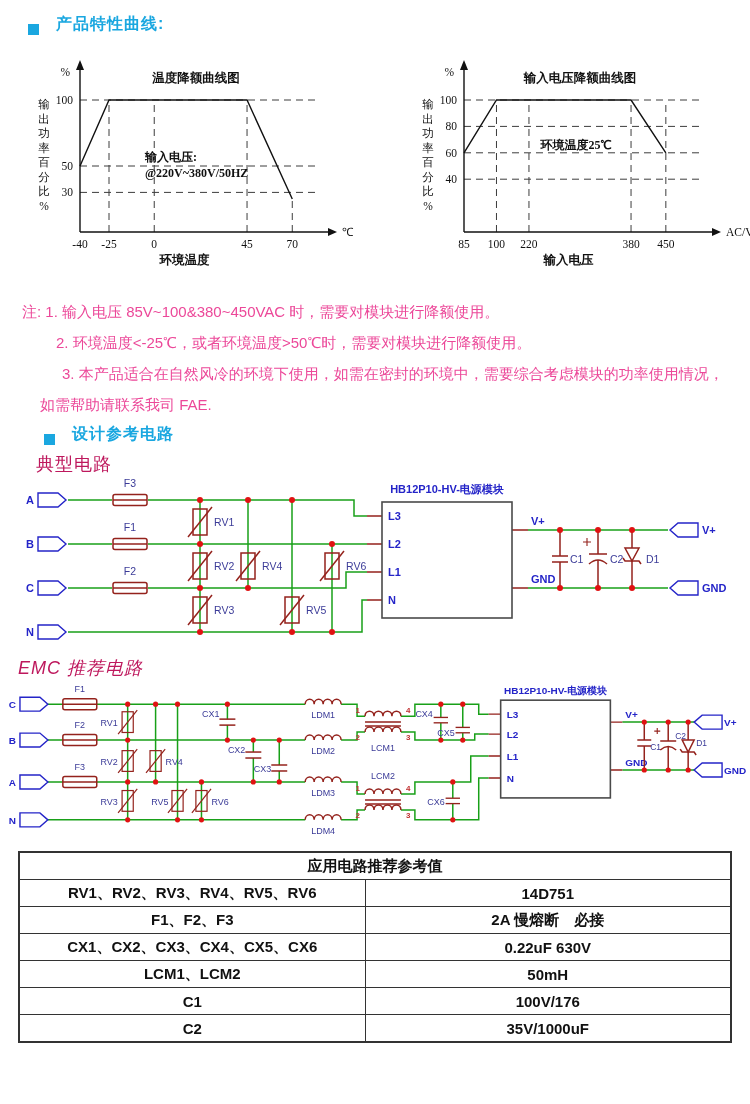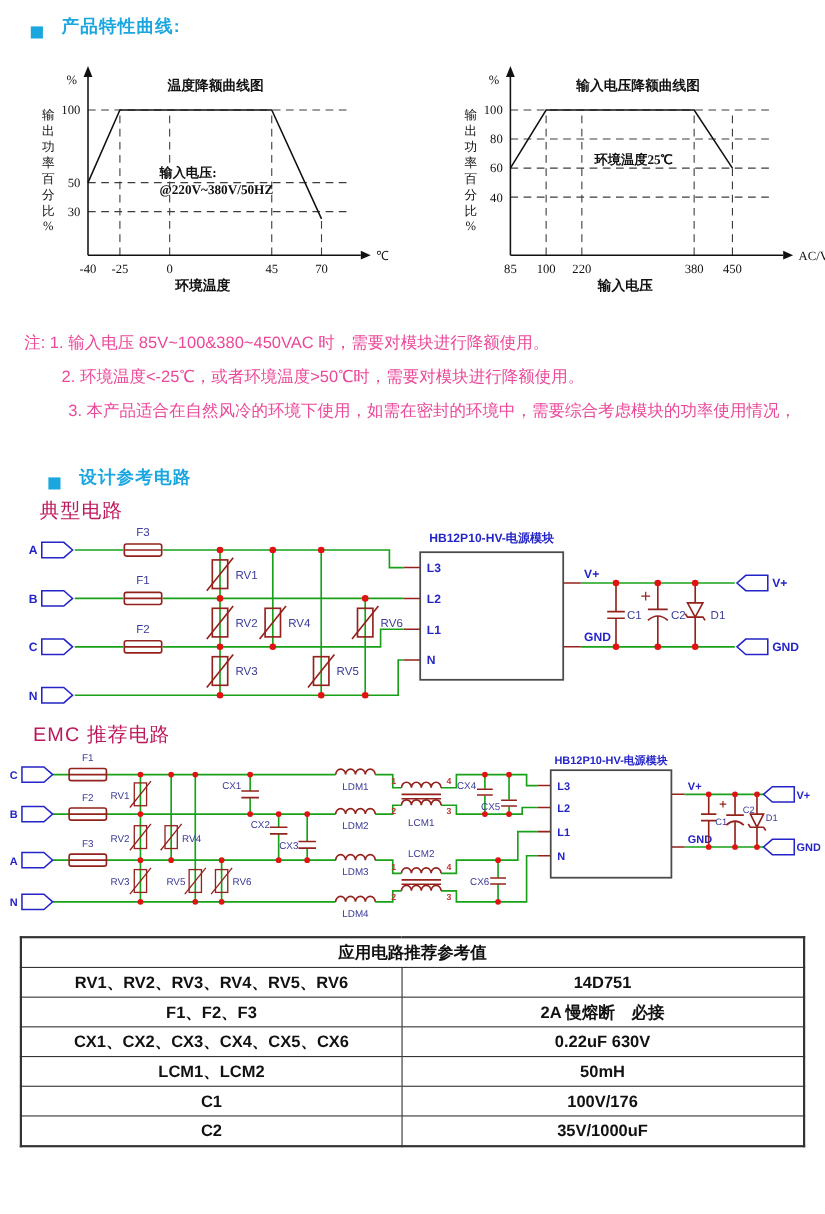--- a/index.html
+++ b/index.html
@@ -153,20 +153,21 @@
           <text x="28" y="153.5" class="ct" text-anchor="middle">%</text>
           <text x="140.56" y="92.83999999999999" class="cta">环境温度25℃</text>
         </g>
       </svg>
   </div>
 
   <div id="notes">
     <div>注: 1. 输入电压 85V~100&amp;380~450VAC 时，需要对模块进行降额使用。</div>
     <div class="indent1">2. 环境温度&lt;-25℃，或者环境温度&gt;50℃时，需要对模块进行降额使用。</div>
     <div class="indent2">3. 本产品适合在自然风冷的环境下使用，如需在密封的环境中，需要综合考虑模块的功率使用情况，</div>
+    <div class="indent3">如需帮助请联系我司 FAE.</div>
   </div>
 
   <div class="sec-header" style="top:424px;left:44px;">
     <span class="sec-bullet"></span>
     <span class="sec-title">设计参考电路</span>
   </div>
 
   <div class="sub-title" style="top:452px;left:36px;">典型电路</div>
 
   <svg id="tc" width="712" height="180" viewBox="0 0 712 180" style="position:absolute;top:476px;left:20px;">
@@ -297,21 +298,21 @@
     <g>
         <use href="#sym-outflag" transform="translate(652,54)"></use>
         <text class="pinlbl" x="682" y="58">V+</text>
       </g>
     <g>
         <use href="#sym-outflag" transform="translate(652,112)"></use>
         <text class="pinlbl" x="682" y="116">GND</text>
       </g>
   </svg>
 
-  <div class="sub-title" style="top:656px;left:30px;">EMC 推荐电路</div>
+  <div class="sub-title" style="top:656px;left:18px;font-style:italic;">EMC 推荐电路</div>
 
   <svg id="ec" width="740" height="164" viewBox="0 0 742 164" style="position:absolute;top:684px;left:6px;">
     <g>
       <path class="w" d="M42 20 H57 M91 20 H300 M336 20 H352 V32 H360 M396 32 H410 V20 H474 V30 H484"></path>
       <path class="w" d="M42 56 H57 M91 56 H300 M336 56 H352 V48 H360 M396 48 H410 V56 H470 V50 H484"></path>
       <path class="w" d="M42 98 H57 M91 98 H300 M336 98 H352 V110 H360 M396 110 H410 V98 H466 V72 H484"></path>
       <path class="w" d="M42 136 H300 M336 136 H352 V126 H360 M396 126 H410 V136 H474 V94 H484"></path>
       <path class="w" d="M122 20 V136 M150 20 V98 M172 20 V136 M196 98 V136"></path>
       <path class="w" d="M222 20 V35 M222 41 V56 M248 56 V68 M248 74 V98 M274 56 V81 M274 87 V98"></path>
       <path class="w" d="M436 20 V33 M436 39 V56 M458 20 V43 M458 49 V56 M448 98 V114 M448 120 V136"></path>

